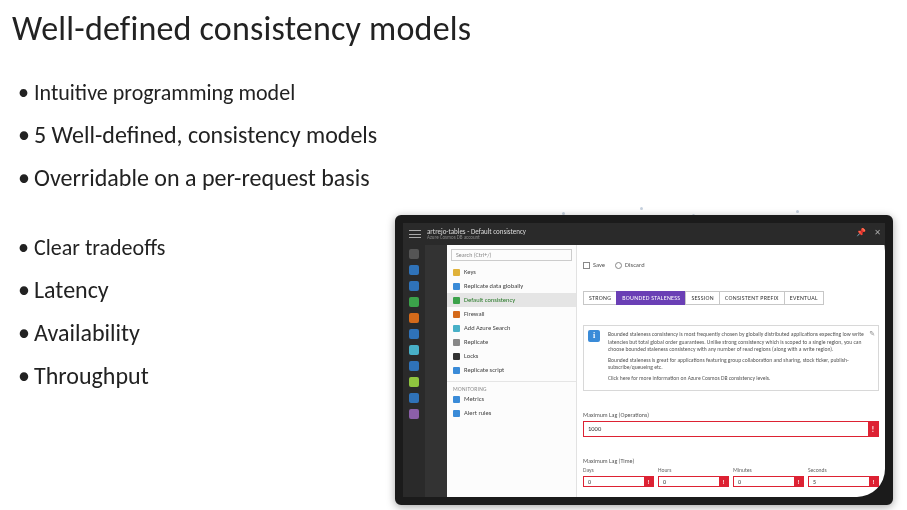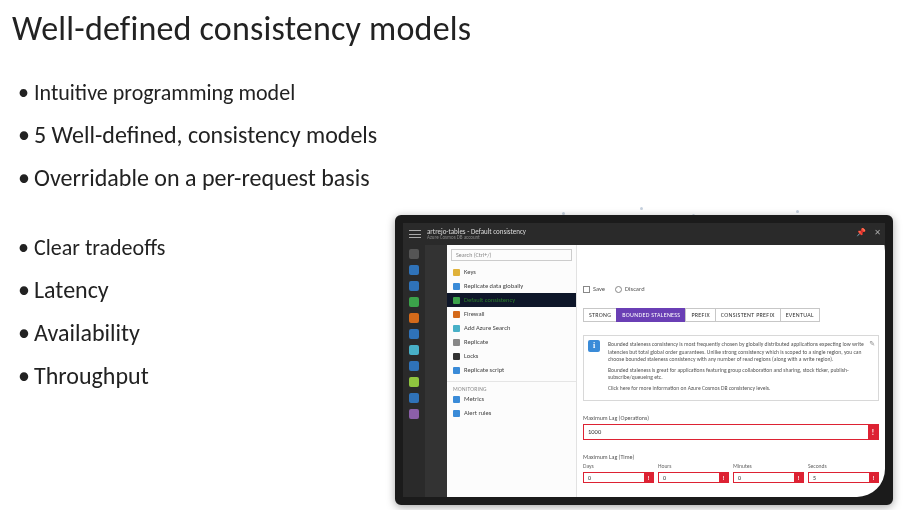--- a/index.html
+++ b/index.html
@@ -29,26 +29,26 @@
   .top-icons { position:absolute; right:4px; top:4px; display:flex; gap:8px; color:#aaa; font-size:8px; }
 
   .siderail { grid-row: 2; background: #2a2a2a; display: flex; flex-direction: column; align-items: center; padding-top: 4px; gap: 6px; }
   .siderail .ic { width: 10px; height: 10px; border-radius: 2px; }
   .rail-a { grid-column: 1; }
   .rail-b { grid-column: 2; background:#333; }
 
   .rescol { grid-column: 3; grid-row: 2; border-right: 1px solid #e2e2e2; background:#fcfcfc; display:flex; flex-direction:column; }
   .search { margin: 4px; border:1px solid #ccc; height:12px; display:flex; align-items:center; padding:0 4px; color:#888; font-size:6px; }
   .res-item { display:flex; align-items:center; gap:4px; padding: 3px 6px; font-size:6.5px; color:#444; }
-  .res-item.sel { background:#0f172a; color:#2a7a2a; }
+  .res-item.sel { background:#e5e5e5; color:#2a7a2a; }
   .res-item .ri-ic { width:7px; height:7px; border-radius:1px; }
   .res-sep { border-top:1px solid #e5e5e5; margin: 4px 0 2px; }
   .res-head { font-size:5.5px; color:#888; padding: 2px 6px 0; text-transform: uppercase; letter-spacing: .3px; }
 
-  .main { grid-column:4; grid-row:2; display:flex; flex-direction:column; padding: 16px 6px 6px; gap:13px; overflow:hidden;margin-top:24px; }
+  .main { grid-column:4; grid-row:2; display:flex; flex-direction:column; padding: 16px 6px 6px; gap:20px; overflow:hidden; }
   .cmdbar { display:flex; gap:10px; align-items:center; color:#555; font-size:6.5px; }
   .cmdbar .ci { display:flex; align-items:center; gap:3px; }
   .cmdbar .ci .gic { width:7px; height:7px; }
   .tabs { display:flex; gap:0; font-size:6px; letter-spacing:.3px; margin-top:2px; }
   .tab { border:1px solid #c7c7c7; padding:2px 5px; margin-left:-1px; background:#fff; }
   .tab.first { margin-left:0; }
   .tab.sel { background:#6a3fb5; color:#fff; border-color:#6a3fb5; }
 
   .infobox { border:1px solid #d8d8d8; padding:5px 6px 5px 24px; position:relative; font-size:5.6px; color:#555; line-height:1.35; }
   .infobox .info-ic { position:absolute; left:4px; top:4px; width:12px; height:12px; border-radius:2px; background:#3a8bd8; display:flex; align-items:center; justify-content:center; color:#fff; font-weight:bold; font-size:8px; font-family: Georgia, serif; }
@@ -200,21 +200,21 @@
             </div>
           <div class="ci">
               <div class="gic" style="border:1px solid #888;border-radius:50%"></div>
               <span>Discard</span>
             </div>
         </div>
 
         <div class="tabs">
           <div class="tab first">STRONG</div>
           <div class="tab sel">BOUNDED STALENESS</div>
-          <div class="tab">PREFIX</div>
+          <div class="tab">SESSION</div>
           <div class="tab">CONSISTENT PREFIX</div>
           <div class="tab">EVENTUAL</div>
         </div>
 
         <div class="infobox">
           <div class="info-ic">i</div>
           <div class="edit-ic">✎</div>
           <p>Bounded staleness consistency is most frequently chosen by globally distributed applications expecting low write latencies but total global order guarantees. Unlike strong consistency which is scoped to a single region, you can choose bounded staleness consistency with any number of read regions (along with a write region).</p>
           <p>Bounded staleness is great for applications featuring group collaboration and sharing, stock ticker, publish-subscribe/queueing etc.</p>
           <p>Click here for more information on Azure Cosmos DB consistency levels.</p>

